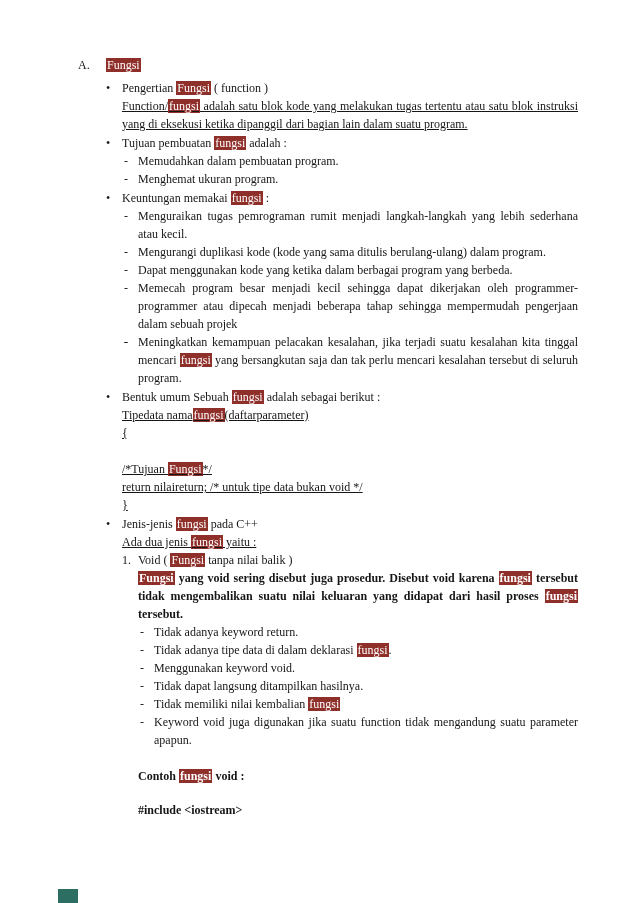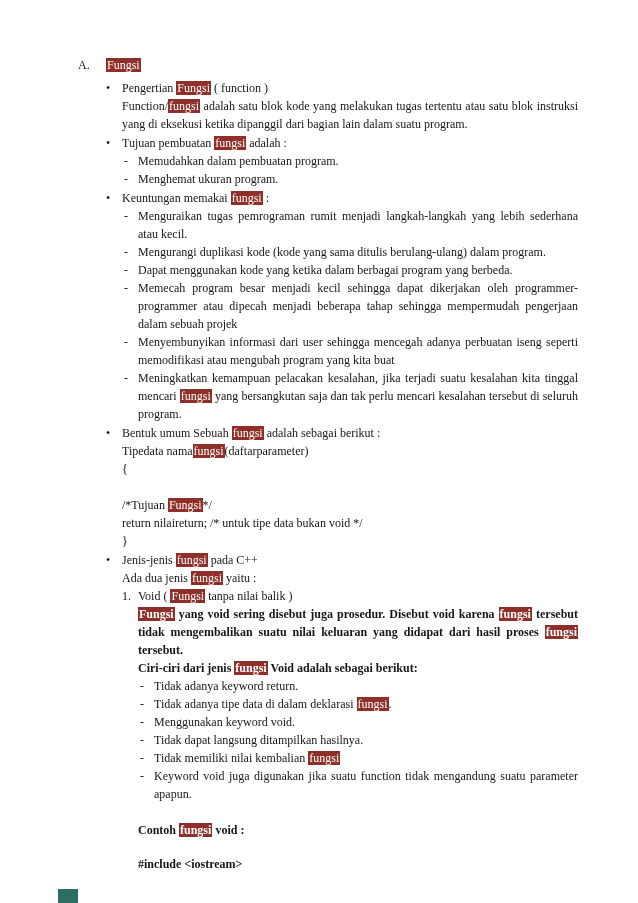--- a/index.html
+++ b/index.html
@@ -19,21 +19,21 @@
     position: relative;
     line-height: 18px;
     text-align: justify;
     text-align-last: left;
   }
   .marker { position: absolute; top: 0; }
   .heading { padding-left: 28px; margin-bottom: 5px; }
   .heading .marker { left: 0; }
   .bullet  { padding-left: 44px; margin-top: 1px; }
   .bullet .marker { left: 28px; }
-  .btext   { padding-left: 44px; }
+  .btext   { padding-left: 44px; text-decoration: underline; }
   .dash    { padding-left: 60px; }
   .dash .marker { left: 46px; }
   .num     { padding-left: 60px; }
   .num .marker { left: 44px; }
   .numtext { padding-left: 60px; font-weight: bold; }
   .numdash { padding-left: 76px; }
   .numdash .marker { left: 62px; }
   .spacer { height: 18px; }
   .tight { line-height: 15px; }
   .hl {
@@ -57,34 +57,33 @@
       <div class="line bullet"><span class="marker">•</span><span class="content"><span>Pengertian </span><span class="hl">Fungsi</span><span> ( function )</span></span></div>
       <div class="line btext"><span class="content"><span>Function/</span><span class="hl">fungsi</span><span> adalah satu blok kode yang melakukan tugas tertentu atau satu blok instruksi yang di eksekusi ketika dipanggil dari bagian lain dalam suatu program.</span></span></div>
       <div class="line bullet"><span class="marker">•</span><span class="content"><span>Tujuan pembuatan </span><span class="hl">fungsi</span><span> adalah :</span></span></div>
       <div class="line dash"><span class="marker">-</span><span class="content"><span>Memudahkan dalam pembuatan program.</span></span></div>
       <div class="line dash"><span class="marker">-</span><span class="content"><span>Menghemat ukuran program.</span></span></div>
       <div class="line bullet"><span class="marker">•</span><span class="content"><span>Keuntungan memakai </span><span class="hl">fungsi</span><span> :</span></span></div>
       <div class="line dash"><span class="marker">-</span><span class="content"><span>Menguraikan tugas pemrograman rumit menjadi langkah-langkah yang lebih sederhana atau kecil.</span></span></div>
       <div class="line dash"><span class="marker">-</span><span class="content"><span>Mengurangi duplikasi kode (kode yang sama ditulis berulang-ulang) dalam program.</span></span></div>
       <div class="line dash"><span class="marker">-</span><span class="content"><span>Dapat menggunakan kode yang ketika dalam berbagai program yang berbeda.</span></span></div>
       <div class="line dash"><span class="marker">-</span><span class="content"><span>Memecah program besar menjadi kecil sehingga dapat dikerjakan oleh programmer-programmer atau dipecah menjadi beberapa tahap sehingga mempermudah pengerjaan dalam sebuah projek</span></span></div>
-      <div class="line dash"><span class="marker">-</span><span class="content"><span>Menyembunyikan informasi dari user sehingga mencegah adanya perbuatan iseng seperti memodifikasi atau mengubah program yang kita buat</span></span></div>
+      <div class="line dash"><span class="marker">-</span></div>
       <div class="line dash"><span class="marker">-</span><span class="content"><span>Meningkatkan kemampuan pelacakan kesalahan, jika terjadi suatu kesalahan kita tinggal mencari </span><span class="hl">fungsi</span><span> yang bersangkutan saja dan tak perlu mencari kesalahan tersebut di seluruh program.</span></span></div>
       <div class="line bullet"><span class="marker">•</span><span class="content"><span>Bentuk umum Sebuah </span><span class="hl">fungsi</span><span> adalah sebagai berikut :</span></span></div>
       <div class="line btext"><span class="content"><span>Tipedata nama</span><span class="hl">fungsi</span><span>(daftarparameter)</span></span></div>
       <div class="line btext"><span class="content"><span>{</span></span></div>
       <div class="spacer"></div>
       <div class="line btext"><span class="content"><span>/*Tujuan </span><span class="hl">Fungsi</span><span>*/</span></span></div>
       <div class="line btext"><span class="content"><span>return nilaireturn; /* untuk tipe data bukan void */</span></span></div>
       <div class="line btext"><span class="content"><span>}</span></span></div>
       <div class="line bullet"><span class="marker">•</span><span class="content"><span>Jenis-jenis </span><span class="hl">fungsi</span><span> pada C++</span></span></div>
       <div class="line btext"><span class="content"><span>Ada dua jenis </span><span class="hl">fungsi</span><span> yaitu :</span></span></div>
       <div class="line num"><span class="marker">1.</span><span class="content"><span>Void ( </span><span class="hl">Fungsi</span><span> tanpa nilai balik )</span></span></div>
       <div class="line numtext"><span class="content"><span class="hl">Fungsi</span><span> yang void sering disebut juga prosedur. Disebut void karena </span><span class="hl">fungsi</span><span> tersebut tidak mengembalikan suatu nilai keluaran yang didapat dari hasil proses </span><span class="hl">fungsi</span><span> tersebut.</span></span></div>
-      <div class="line numtext"><span class="content"><span>Ciri-ciri dari jenis </span><span class="hl">fungsi</span><span> Void adalah sebagai berikut:</span></span></div>
       <div class="line numdash"><span class="marker">-</span><span class="content"><span>Tidak adanya keyword return.</span></span></div>
       <div class="line numdash"><span class="marker">-</span><span class="content"><span>Tidak adanya tipe data di dalam deklarasi </span><span class="hl">fungsi</span><span>.</span></span></div>
       <div class="line numdash"><span class="marker">-</span><span class="content"><span>Menggunakan keyword void.</span></span></div>
       <div class="line numdash"><span class="marker">-</span><span class="content"><span>Tidak dapat langsung ditampilkan hasilnya.</span></span></div>
       <div class="line numdash"><span class="marker">-</span><span class="content"><span>Tidak memiliki nilai kembalian </span><span class="hl">fungsi</span></span></div>
       <div class="line numdash"><span class="marker">-</span><span class="content"><span>Keyword void juga digunakan jika suatu function tidak mengandung suatu parameter apapun.</span></span></div>
       <div class="spacer"></div>
       <div class="line numtext"><span class="content"><span>Contoh </span><span class="hl">fungsi</span><span> void :</span></span></div>
       <div class="spacer"></div>
       <div class="line numtext tight"><span class="content"><span>#include &lt;iostream&gt;</span></span></div>

